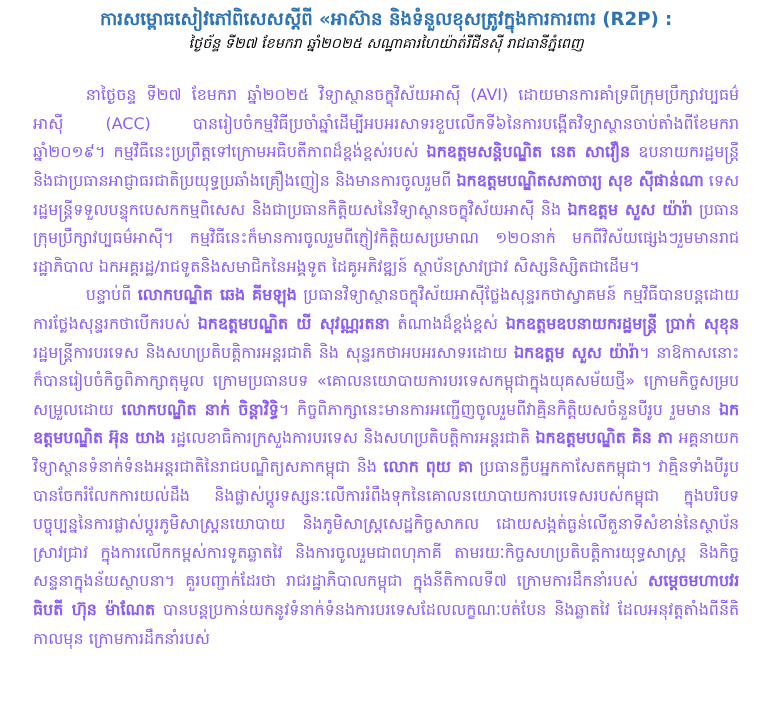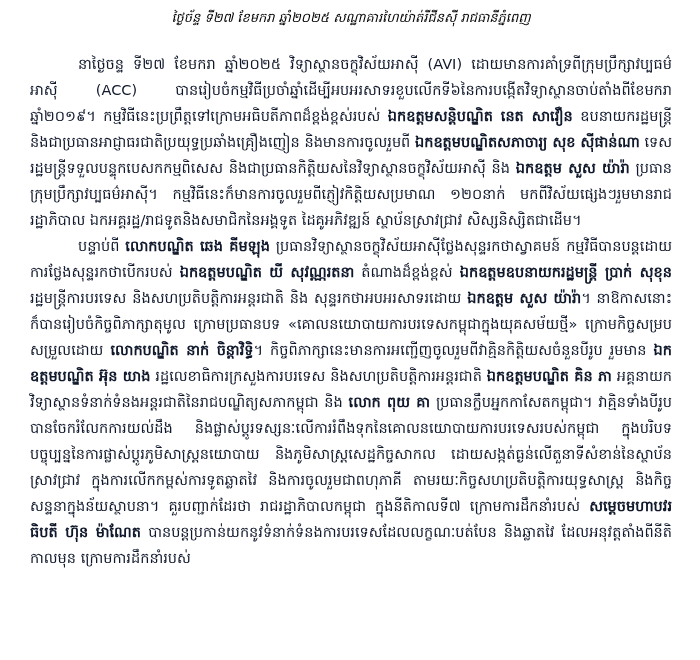--- a/index.html
+++ b/index.html
@@ -53,20 +53,21 @@
   }
   .run { font-weight: normal; }
   .run.bold { font-weight: bold; }
 </style>
 </head>
 <body>
 
 <div class="page">
   <header class="doc-header">
     <h1 class="doc-title" style="color: rgb(46, 116, 181);">
+      <span class="title-line">ការសម្ពោធសៀវភៅពិសេសស្តីពី «អាស៊ាន និងទំនួលខុសត្រូវក្នុងការការពារ (R2P) :</span>
     </h1>
     <div class="dateline" style="color: #000000;">ថ្ងៃច័ន្ទ ទី២៧ ខែមករា ឆ្នាំ២០២៥ សណ្ឋាគារហៃយ៉ាត់រីជីនស៊ី រាជធានីភ្នំពេញ</div>
   </header>
-  <main class="article-body" style="color: #0f172a; margin-top: 24px;">
+  <main class="article-body" style="color: #8b5cf6; margin-top: 24px;">
       <p class="para"><span class="run">នាថ្ងៃចន្ទ ទី២៧ ខែមករា ឆ្នាំ២០២៥ វិទ្យាស្ថានចក្ខុវិស័យអាស៊ី (AVI) ដោយមានការគាំទ្រពីក្រុមប្រឹក្សាវប្បធម៌អាស៊ី (ACC) បានរៀបចំកម្មវិធីប្រចាំឆ្នាំដើម្បីអបអរសាទរខួបលើកទី៦នៃការបង្កើតវិទ្យាស្ថានចាប់តាំងពីខែមករា ឆ្នាំ២០១៩។ កម្មវិធីនេះប្រព្រឹត្តទៅក្រោមអធិបតីភាពដ៏ខ្ពង់ខ្ពស់របស់ </span><span class="run bold">ឯកឧត្តមសន្តិបណ្ឌិត នេត សាវឿន</span><span class="run"> ឧបនាយករដ្ឋមន្ត្រី និងជាប្រធានអាជ្ញាធរជាតិប្រយុទ្ធប្រឆាំងគ្រឿងញៀន និងមានការចូលរួមពី </span><span class="run bold">ឯកឧត្តមបណ្ឌិតសភាចារ្យ សុខ ស៊ីផាន់ណា</span><span class="run"> ទេសរដ្ឋមន្ត្រីទទួលបន្ទុកបេសកកម្មពិសេស និងជាប្រធានកិត្តិយសនៃវិទ្យាស្ថានចក្ខុវិស័យអាស៊ី និង </span><span class="run bold">ឯកឧត្តម សួស យ៉ារ៉ា</span><span class="run"> ប្រធានក្រុមប្រឹក្សាវប្បធម៌អាស៊ី។ កម្មវិធីនេះក៏មានការចូលរួមពីភ្ញៀវកិត្តិយសប្រមាណ ១២០នាក់ មកពីវិស័យផ្សេងៗរួមមានរាជរដ្ឋាភិបាល ឯកអគ្គរដ្ឋ/រាជទូតនិងសមាជិកនៃអង្គទូត ដៃគូអភិវឌ្ឍន៍ ស្ថាប័នស្រាវជ្រាវ សិស្សនិស្សិតជាដើម។</span></p>
       <p class="para"><span class="run">បន្ទាប់ពី </span><span class="run bold">លោកបណ្ឌិត ឆេង គីមឡុង</span><span class="run"> ប្រធានវិទ្យាស្ថានចក្ខុវិស័យអាស៊ីថ្លែងសុន្ទរកថាស្វាគមន៍ កម្មវិធីបានបន្តដោយការថ្លែងសុន្ទរកថាបើករបស់ </span><span class="run bold">ឯកឧត្តមបណ្ឌិត យី សុវណ្ណរតនា</span><span class="run"> តំណាងដ៏ខ្ពង់ខ្ពស់ </span><span class="run bold">ឯកឧត្តមឧបនាយករដ្ឋមន្ត្រី ប្រាក់ សុខុន</span><span class="run"> រដ្ឋមន្ត្រីការបរទេស និងសហប្រតិបត្តិការអន្តរជាតិ និង សុន្ទរកថាអបអរសាទរដោយ </span><span class="run bold">ឯកឧត្តម សួស យ៉ារ៉ា</span><span class="run">។ នាឱកាសនោះក៏បានរៀបចំកិច្ចពិភាក្សាតុមូល ក្រោមប្រធានបទ «គោលនយោបាយការបរទេសកម្ពុជាក្នុងយុគសម័យថ្មី» ក្រោមកិច្ចសម្របសម្រួលដោយ </span><span class="run bold">លោកបណ្ឌិត នាក់ ចិន្តាវិទ្ធិ</span><span class="run">។ កិច្ចពិភាក្សានេះមានការអញ្ជើញចូលរួមពីវាគ្មិនកិត្តិយសចំនួនបីរូប រួមមាន </span><span class="run bold">ឯកឧត្តមបណ្ឌិត អ៊ុន យាង</span><span class="run"> រដ្ឋលេខាធិការក្រសួងការបរទេស និងសហប្រតិបត្តិការអន្តរជាតិ </span><span class="run bold">ឯកឧត្តមបណ្ឌិត គិន ភា</span><span class="run"> អគ្គនាយកវិទ្យាស្ថានទំនាក់ទំនងអន្តរជាតិនៃរាជបណ្ឌិត្យសភាកម្ពុជា និង </span><span class="run bold">លោក ពុយ គា</span><span class="run"> ប្រធានក្លឹបអ្នកកាសែតកម្ពុជា។ វាគ្មិនទាំងបីរូប បានចែករំលែកការយល់ដឹង និងផ្លាស់ប្តូរទស្សនៈលើការរំពឹងទុកនៃគោលនយោបាយការបរទេសរបស់កម្ពុជា ក្នុងបរិបទបច្ចុប្បន្ននៃការផ្លាស់ប្តូរភូមិសាស្ត្រនយោបាយ និងភូមិសាស្ត្រសេដ្ឋកិច្ចសាកល ដោយសង្កត់ធ្ងន់លើតួនាទីសំខាន់នៃស្ថាប័នស្រាវជ្រាវ ក្នុងការលើកកម្ពស់ការទូតឆ្លាតវៃ និងការចូលរួមជាពហុភាគី តាមរយៈកិច្ចសហប្រតិបត្តិការយុទ្ធសាស្ត្រ និងកិច្ចសន្ទនាក្នុងន័យស្ថាបនា។ គួរបញ្ជាក់ដែរថា រាជរដ្ឋាភិបាលកម្ពុជា ក្នុងនីតិកាលទី៧ ក្រោមការដឹកនាំរបស់ </span><span class="run bold">សម្តេចមហាបវរធិបតី ហ៊ុន ម៉ាណែត</span><span class="run"> បានបន្តប្រកាន់យកនូវទំនាក់ទំនងការបរទេសដែលលក្ខណៈបត់បែន និងឆ្លាតវៃ ដែលអនុវត្តតាំងពីនីតិកាលមុន ក្រោមការដឹកនាំរបស់</span></p>
     </main>
 </div>
 
 </body></html>

